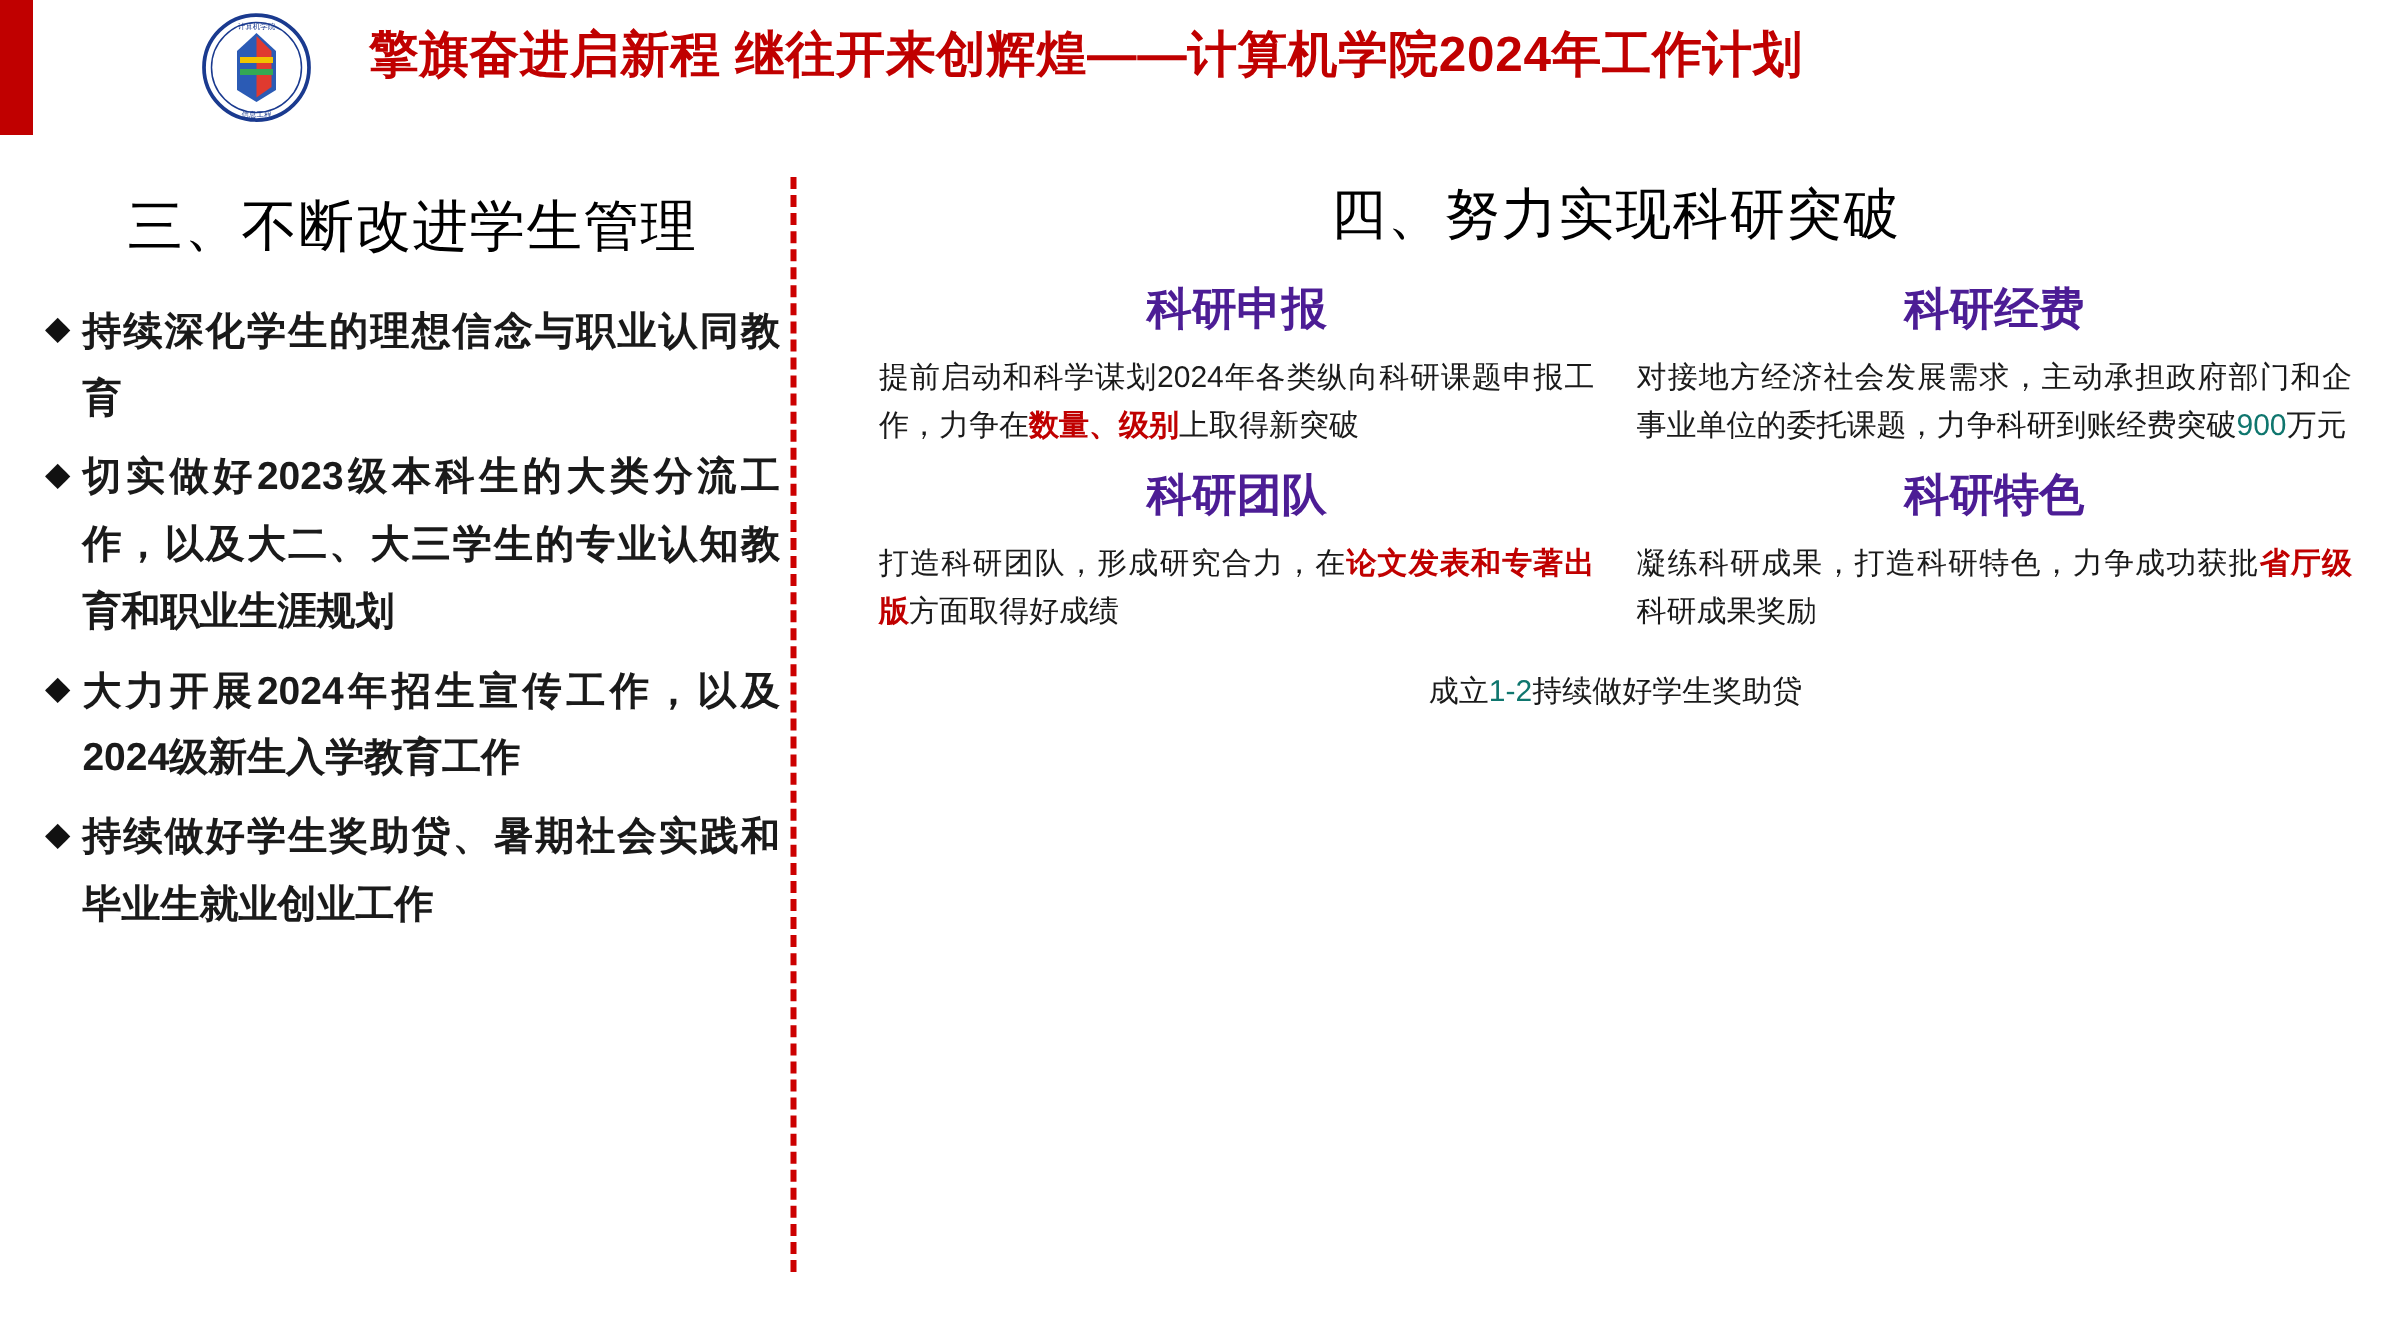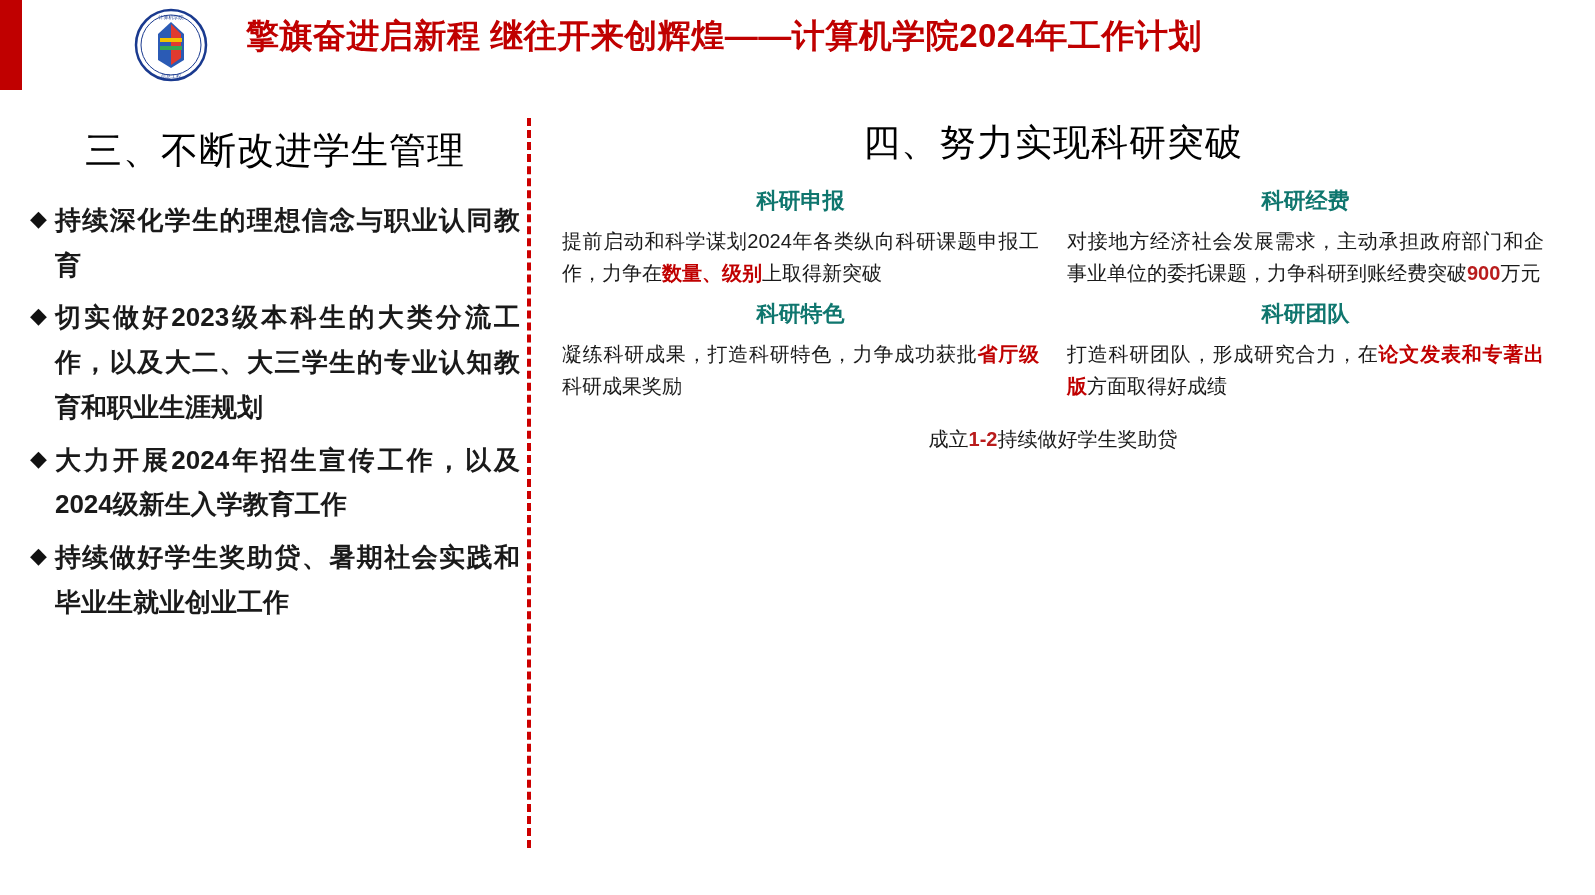--- a/index.html
+++ b/index.html
@@ -99,59 +99,59 @@
   .bullet-text {
     flex: 1 1 auto;
     text-align: justify;
     text-justify: inter-ideograph;
     font-weight: bold;
   }
 
   
   .right-col {
     position: absolute;
-    left: 548px;
+    left: 572px;
     top: 118px;
     width: 1010px;
   }
   .right-grid {
     display: flex;
     flex-wrap: wrap;
     margin-top: 18px;
   }
   .card {
     width: 50%;
     box-sizing: border-box;
     padding: 0 14px 10px 14px;
   }
   .card-full {
     width: 100%;
     text-align: center;
     padding-top: 12px;
   }
   .card-title {
-    font-size: 22px;
-    font-weight: bold;
-    color: #0f766e;
+    font-size: 30px;
+    font-weight: bold;
+    color: #4c1d95;
     text-align: center;
     margin-bottom: 10px;
   }
   .card-body {
     font-size: 20px;
     color: #1a1a1a;
     line-height: 1.58;
     text-align: justify;
     text-justify: inter-ideograph;
   }
   .card-body.center { text-align: center; }
   .hl {
     color: #c00000;
     font-weight: bold;
   }
-  .bk { font-weight: bold; color:#b91c1c; }
+  .bk { font-weight: normal; color:#0f766e; }
 </style>
 </head>
 <body>
 
 <div class="accent-bar"></div>
 
 <div class="header">
   <div class="logo">
     <svg width="78" height="74" viewBox="0 0 78 74" xmlns="http://www.w3.org/2000/svg">
       <circle cx="39" cy="37" r="35" fill="#ffffff" stroke="#1a3a8f" stroke-width="2.5"></circle>
@@ -204,30 +204,30 @@
     </div>
 
     <div class="card">
       <div class="card-title">科研经费</div>
       <div class="card-body">
         <span>对接地方经济社会发展需求，主动承担政府部门和企事业单位的委托课题，力争科研到账经费突破</span><span class="bk">900</span><span>万元</span>
       </div>
     </div>
 
     <div class="card">
+      <div class="card-title">科研团队</div>
+      <div class="card-body">
+        <span>打造科研团队，形成研究合力，在</span><span class="hl">论文发表和专著出版</span><span>方面取得好成绩</span>
+      </div>
+    </div>
+
+    <div class="card">
       <div class="card-title">科研特色</div>
       <div class="card-body">
         <span>凝练科研成果，打造科研特色，力争成功获批</span><span class="hl">省厅级</span><span>科研成果奖励</span>
-      </div>
-    </div>
-
-    <div class="card">
-      <div class="card-title">科研团队</div>
-      <div class="card-body">
-        <span>打造科研团队，形成研究合力，在</span><span class="hl">论文发表和专著出版</span><span>方面取得好成绩</span>
       </div>
     </div>
 
     <div class="card card-full">
       <div class="card-body center">
         <span>成立</span><span class="bk">1-2</span><span>持续做好学生奖助贷</span>
       </div>
     </div>
 
   </div>

